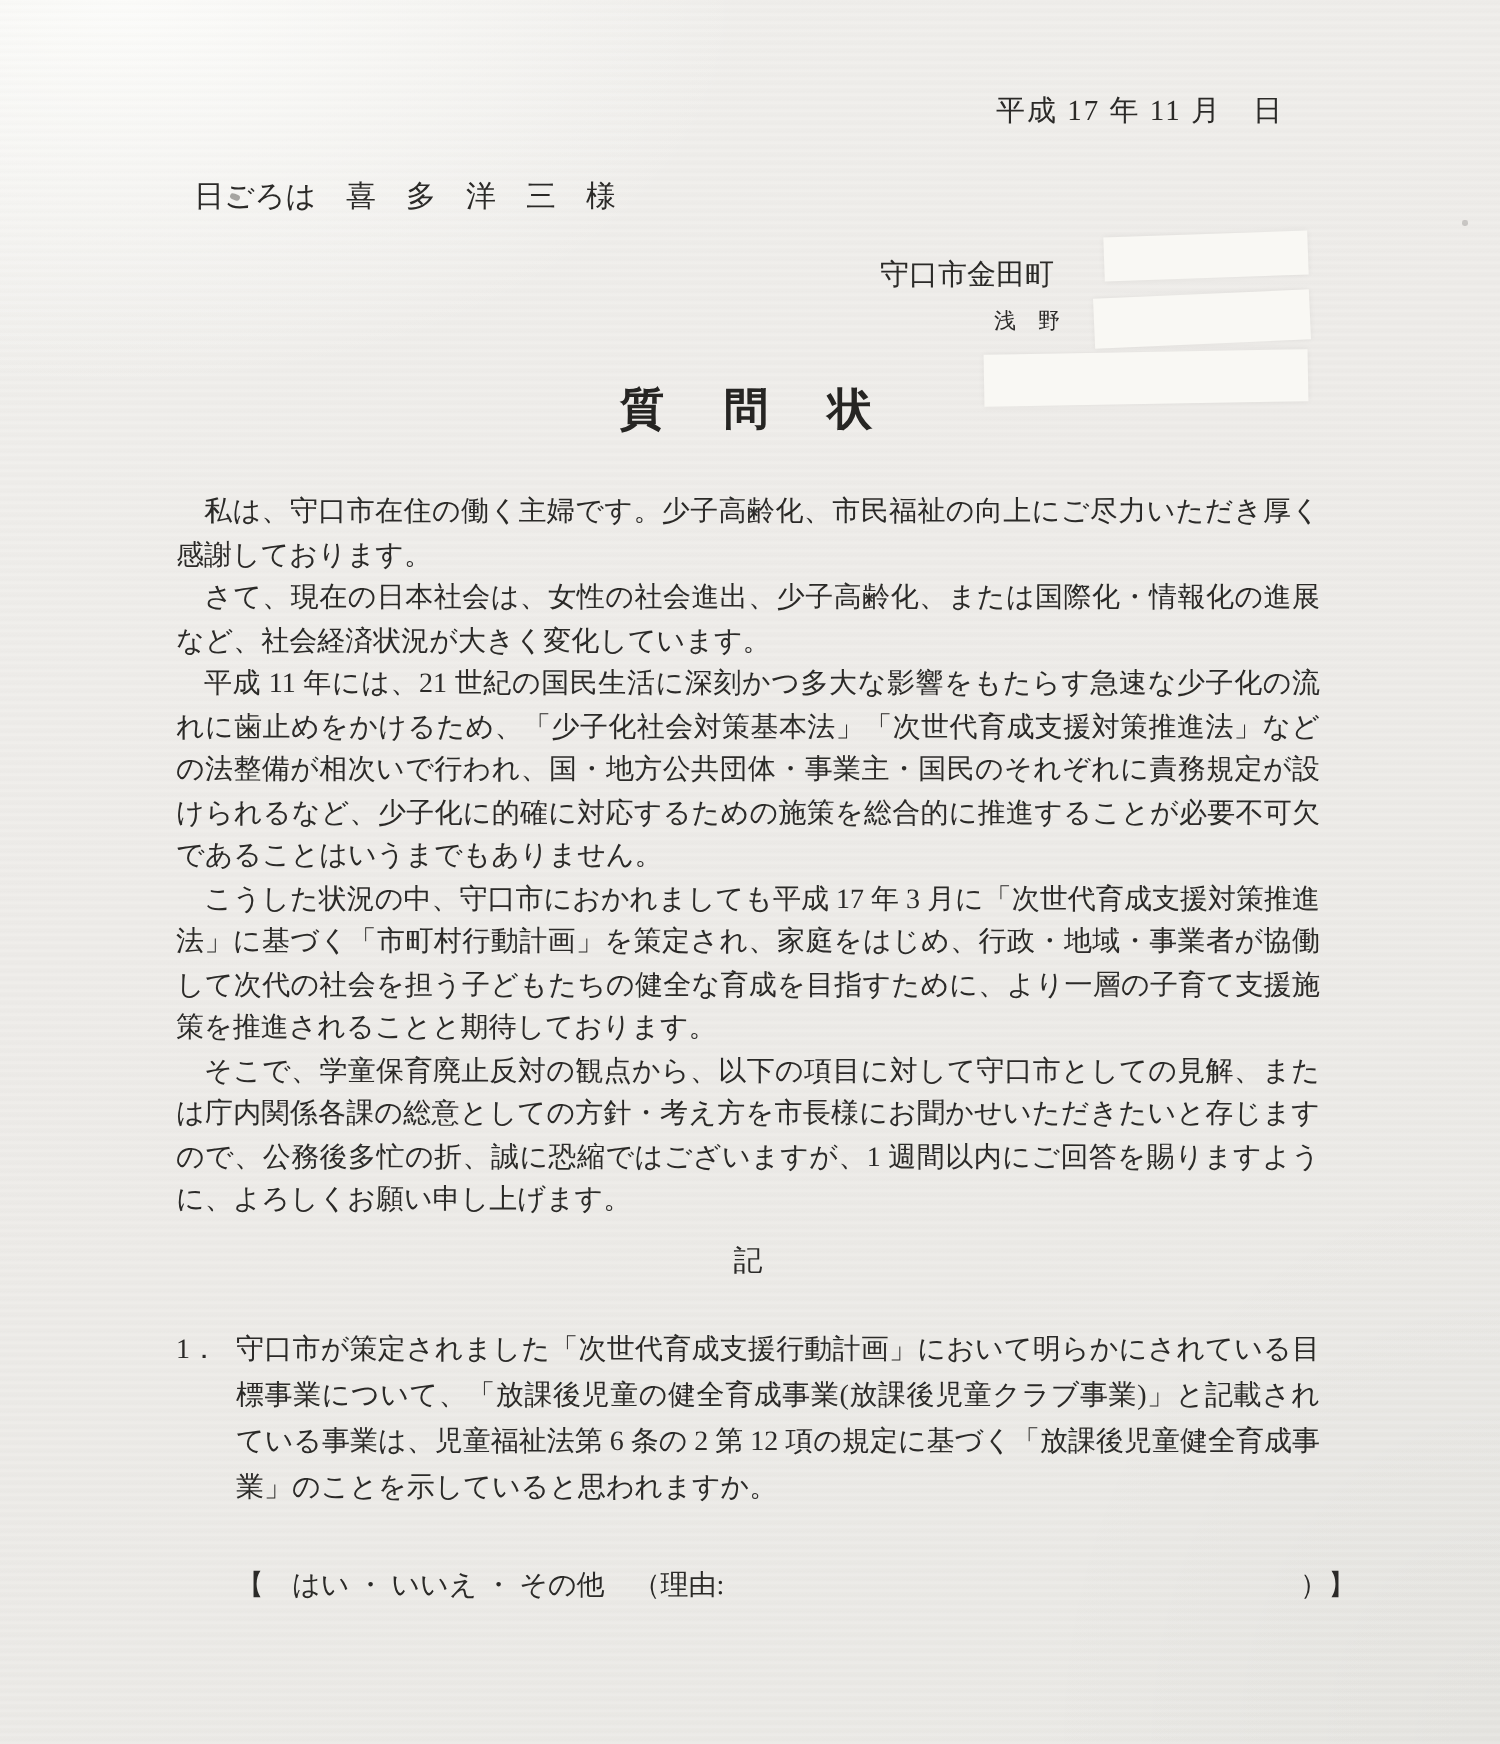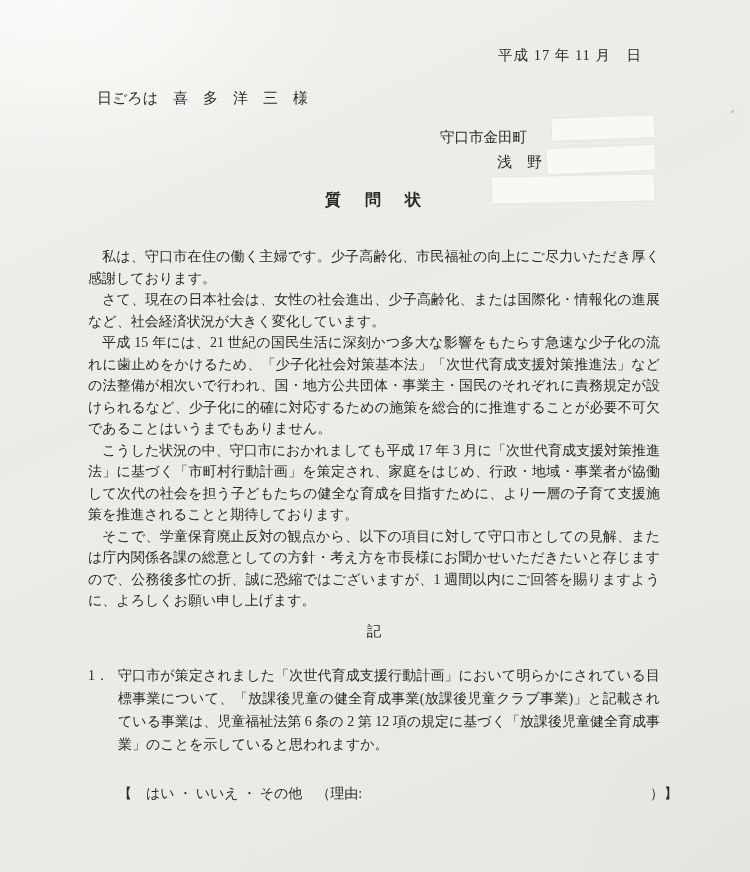--- a/index.html
+++ b/index.html
@@ -30,32 +30,32 @@
   .recipient-line {
     position: absolute; top: 89px; left: 97px;
     font-size: 15px; white-space: pre;
   }
   .sender-address {
     position: absolute; top: 128px; left: 440px;
     font-size: 14.5px; white-space: pre;
   }
   .sender-name {
     position: absolute; top: 153px; left: 497px;
-    font-size: 15px; white-space: pre;
+    font-size: 11px; white-space: pre;
   }
   .redact {
     position: absolute; background: #f9f8f4;
     box-shadow: 0 0 3px rgba(0,0,0,0.06);
   }
   .redact.r1 { left: 552px; top: 117px; width: 102px; height: 22px; transform: rotate(-2deg); }
   .redact.r2 { left: 547px; top: 147px; width: 108px; height: 25px; transform: rotate(-2.5deg); }
   .redact.r3 { left: 492px; top: 176px; width: 162px; height: 26px; transform: rotate(-1deg); }
   .doc-title {
     position: absolute; top: 190px; left: 0; width: 100%;
-    text-align: center; font-size: 16px; font-weight: 700;
+    text-align: center; font-size: 22px; font-weight: 700;
     letter-spacing: 4px; white-space: pre; color: #262523;
   }
   .doc-body {
     position: absolute; top: 246px; left: 88px; width: 572px;
     font-size: 14px; line-height: 21.5px; text-align: justify;
   }
   .doc-body p.para { margin: 0; text-indent: 1em; }
   .record-marker {
     margin-top: 9px; text-align: center; font-size: 14.5px;
   }
@@ -92,21 +92,21 @@
 
   <div class="redact r1"></div>
   <div class="redact r2"></div>
   <div class="redact r3"></div>
 
   <div class="doc-title">質　問　状</div>
 
   <div class="doc-body">
     <p class="para">私は、守口市在住の働く主婦です。少子高齢化、市民福祉の向上にご尽力いただき厚く感謝しております。</p>
     <p class="para">さて、現在の日本社会は、女性の社会進出、少子高齢化、または国際化・情報化の進展など、社会経済状況が大きく変化しています。</p>
-    <p class="para">平成 15 年には、21 世紀の国民生活に深刻かつ多大な影響をもたらす急速な少子化の流れに歯止めをかけるため、「少子化社会対策基本法」「次世代育成支援対策推進法」などの法整備が相次いで行われ、国・地方公共団体・事業主・国民のそれぞれに責務規定が設けられるなど、少子化に的確に対応するための施策を総合的に推進することが必要不可欠であることはいうまでもありません。</p>
+    <p class="para">平成 11 年には、21 世紀の国民生活に深刻かつ多大な影響をもたらす急速な少子化の流れに歯止めをかけるため、「少子化社会対策基本法」「次世代育成支援対策推進法」などの法整備が相次いで行われ、国・地方公共団体・事業主・国民のそれぞれに責務規定が設けられるなど、少子化に的確に対応するための施策を総合的に推進することが必要不可欠であることはいうまでもありません。</p>
     <p class="para">こうした状況の中、守口市におかれましても平成 17 年 3 月に「次世代育成支援対策推進法」に基づく「市町村行動計画」を策定され、家庭をはじめ、行政・地域・事業者が協働して次代の社会を担う子どもたちの健全な育成を目指すために、より一層の子育て支援施策を推進されることと期待しております。</p>
     <p class="para">そこで、学童保育廃止反対の観点から、以下の項目に対して守口市としての見解、または庁内関係各課の総意としての方針・考え方を市長様にお聞かせいただきたいと存じますので、公務後多忙の折、誠に恐縮ではございますが、1 週間以内にご回答を賜りますように、よろしくお願い申し上げます。</p>
 
     <div class="record-marker">記</div>
 
     <div class="question-item">
       <span class="q-num">1．</span>
       <div class="q-text">守口市が策定されました「次世代育成支援行動計画」において明らかにされている目標事業について、「放課後児童の健全育成事業(放課後児童クラブ事業)」と記載されている事業は、児童福祉法第 6 条の 2 第 12 項の規定に基づく「放課後児童健全育成事業」のことを示していると思われますか。</div>
     </div>
 

